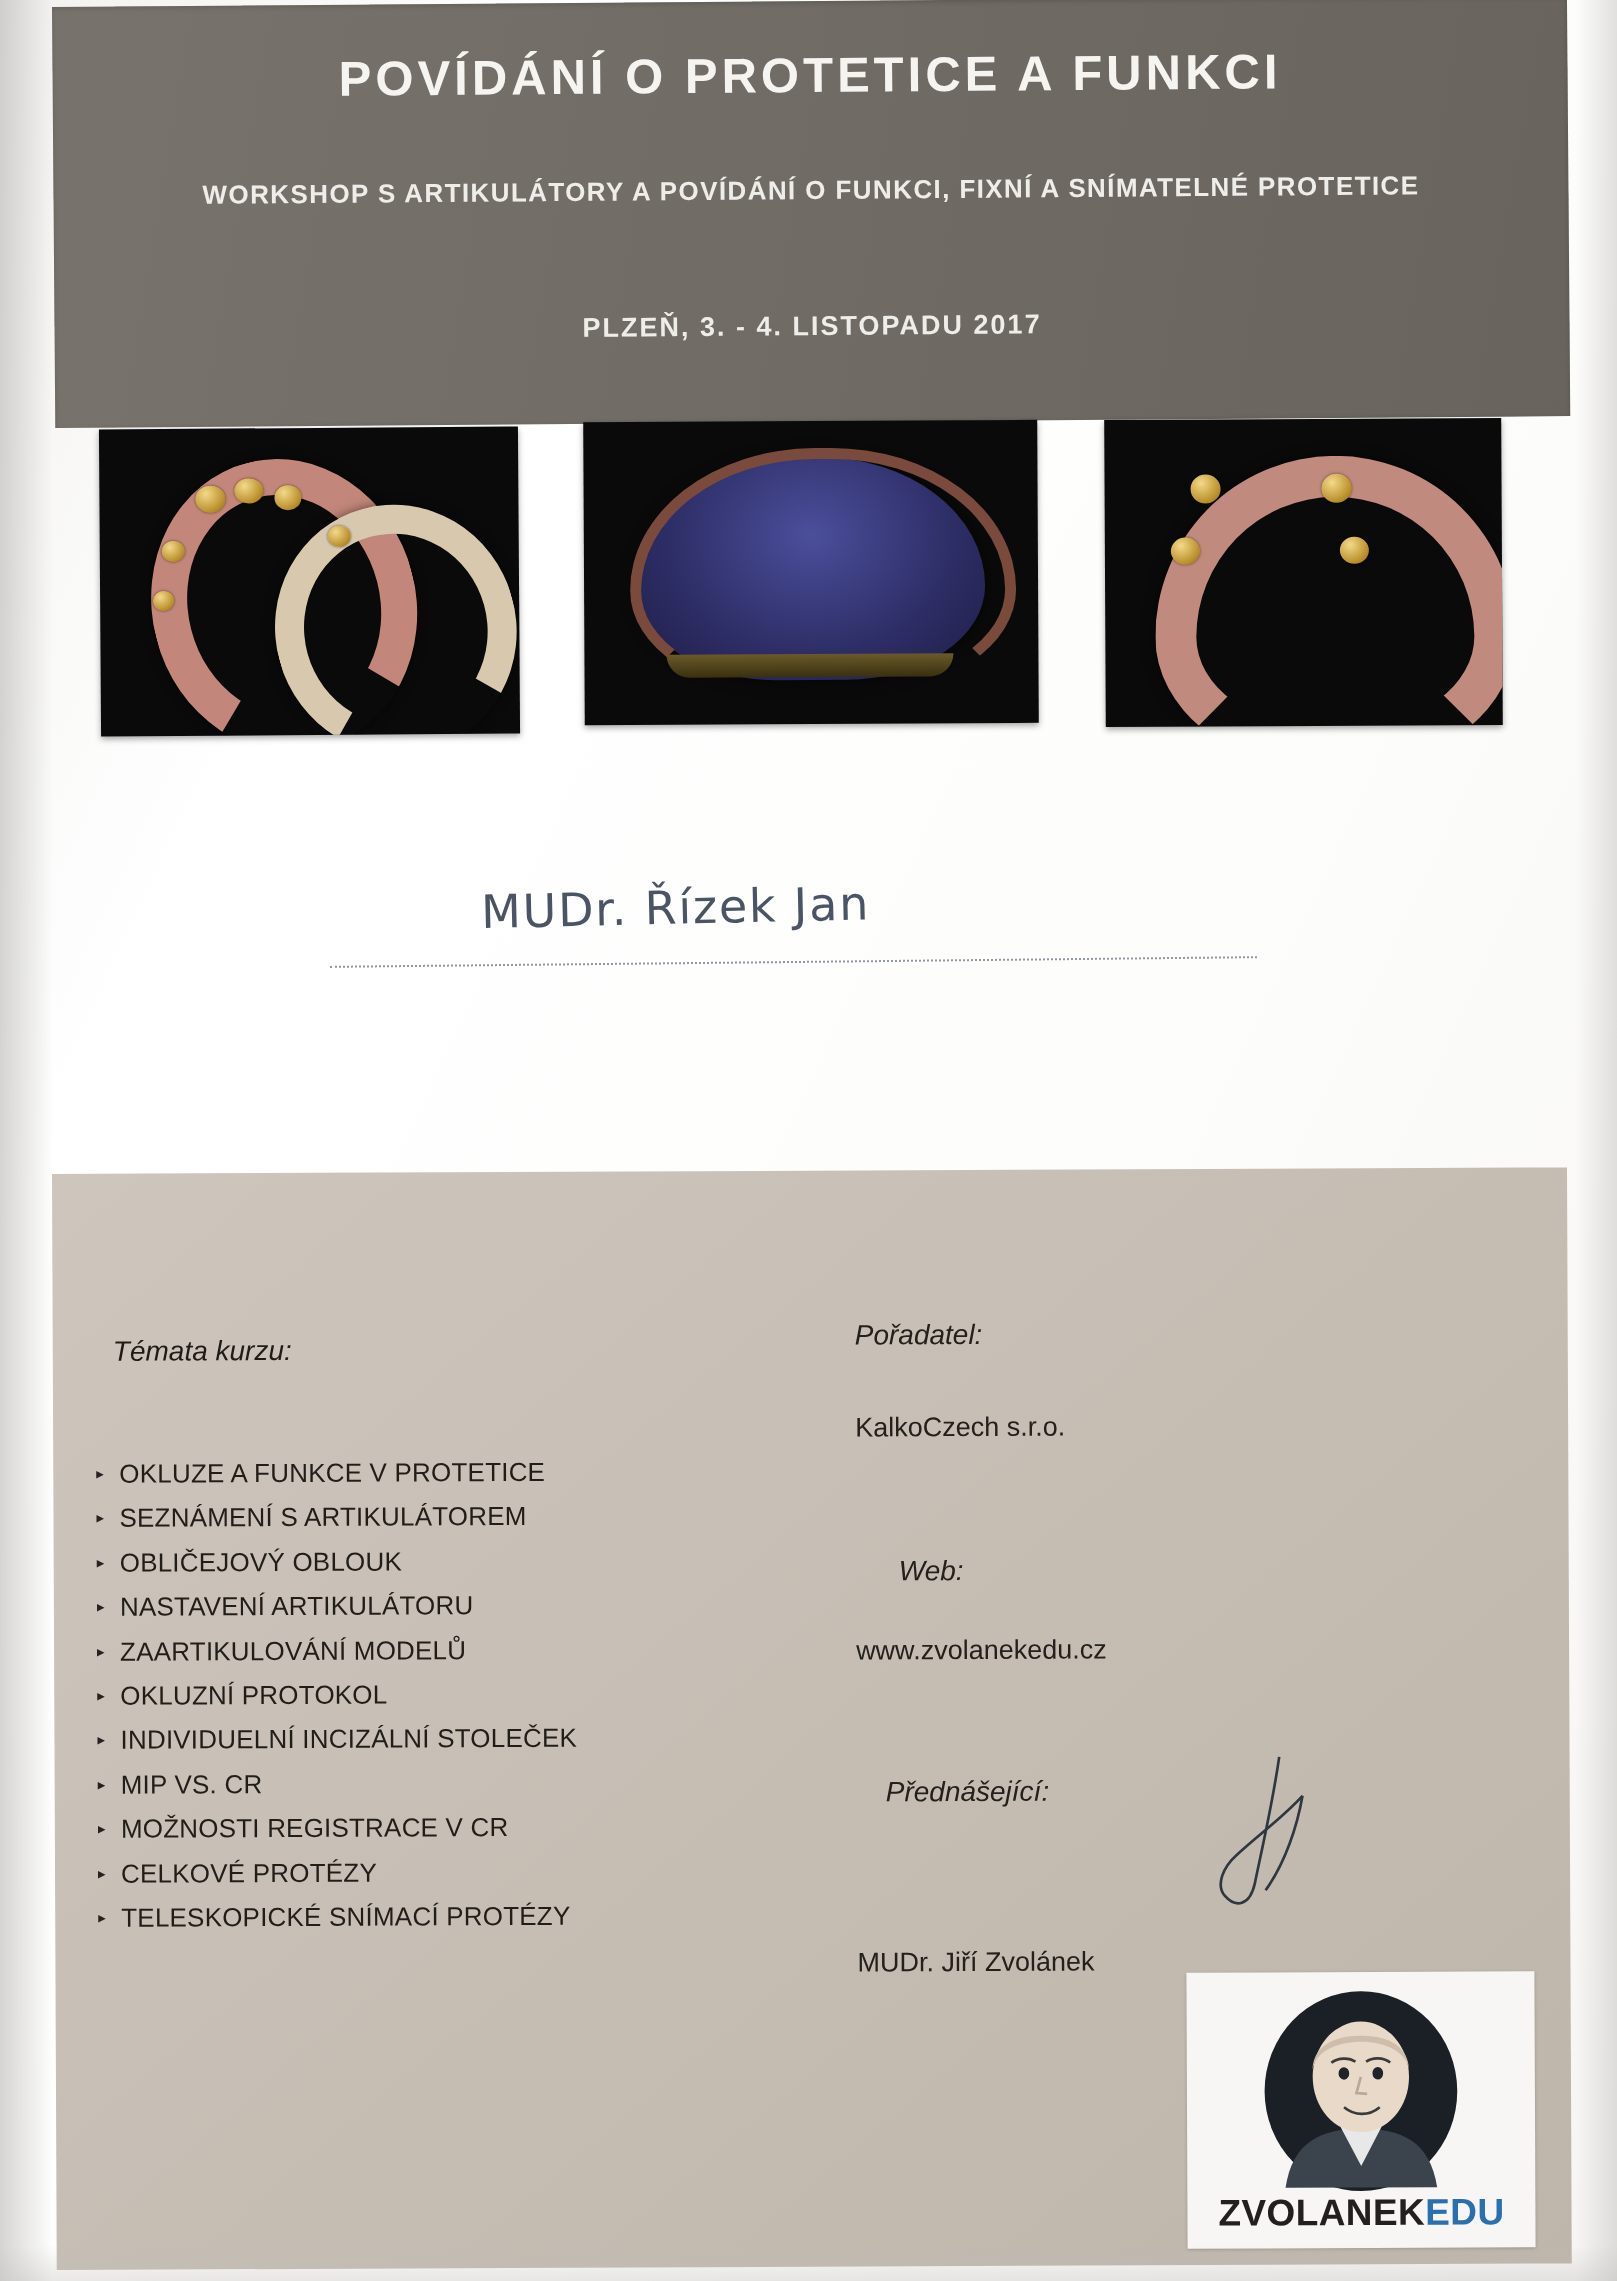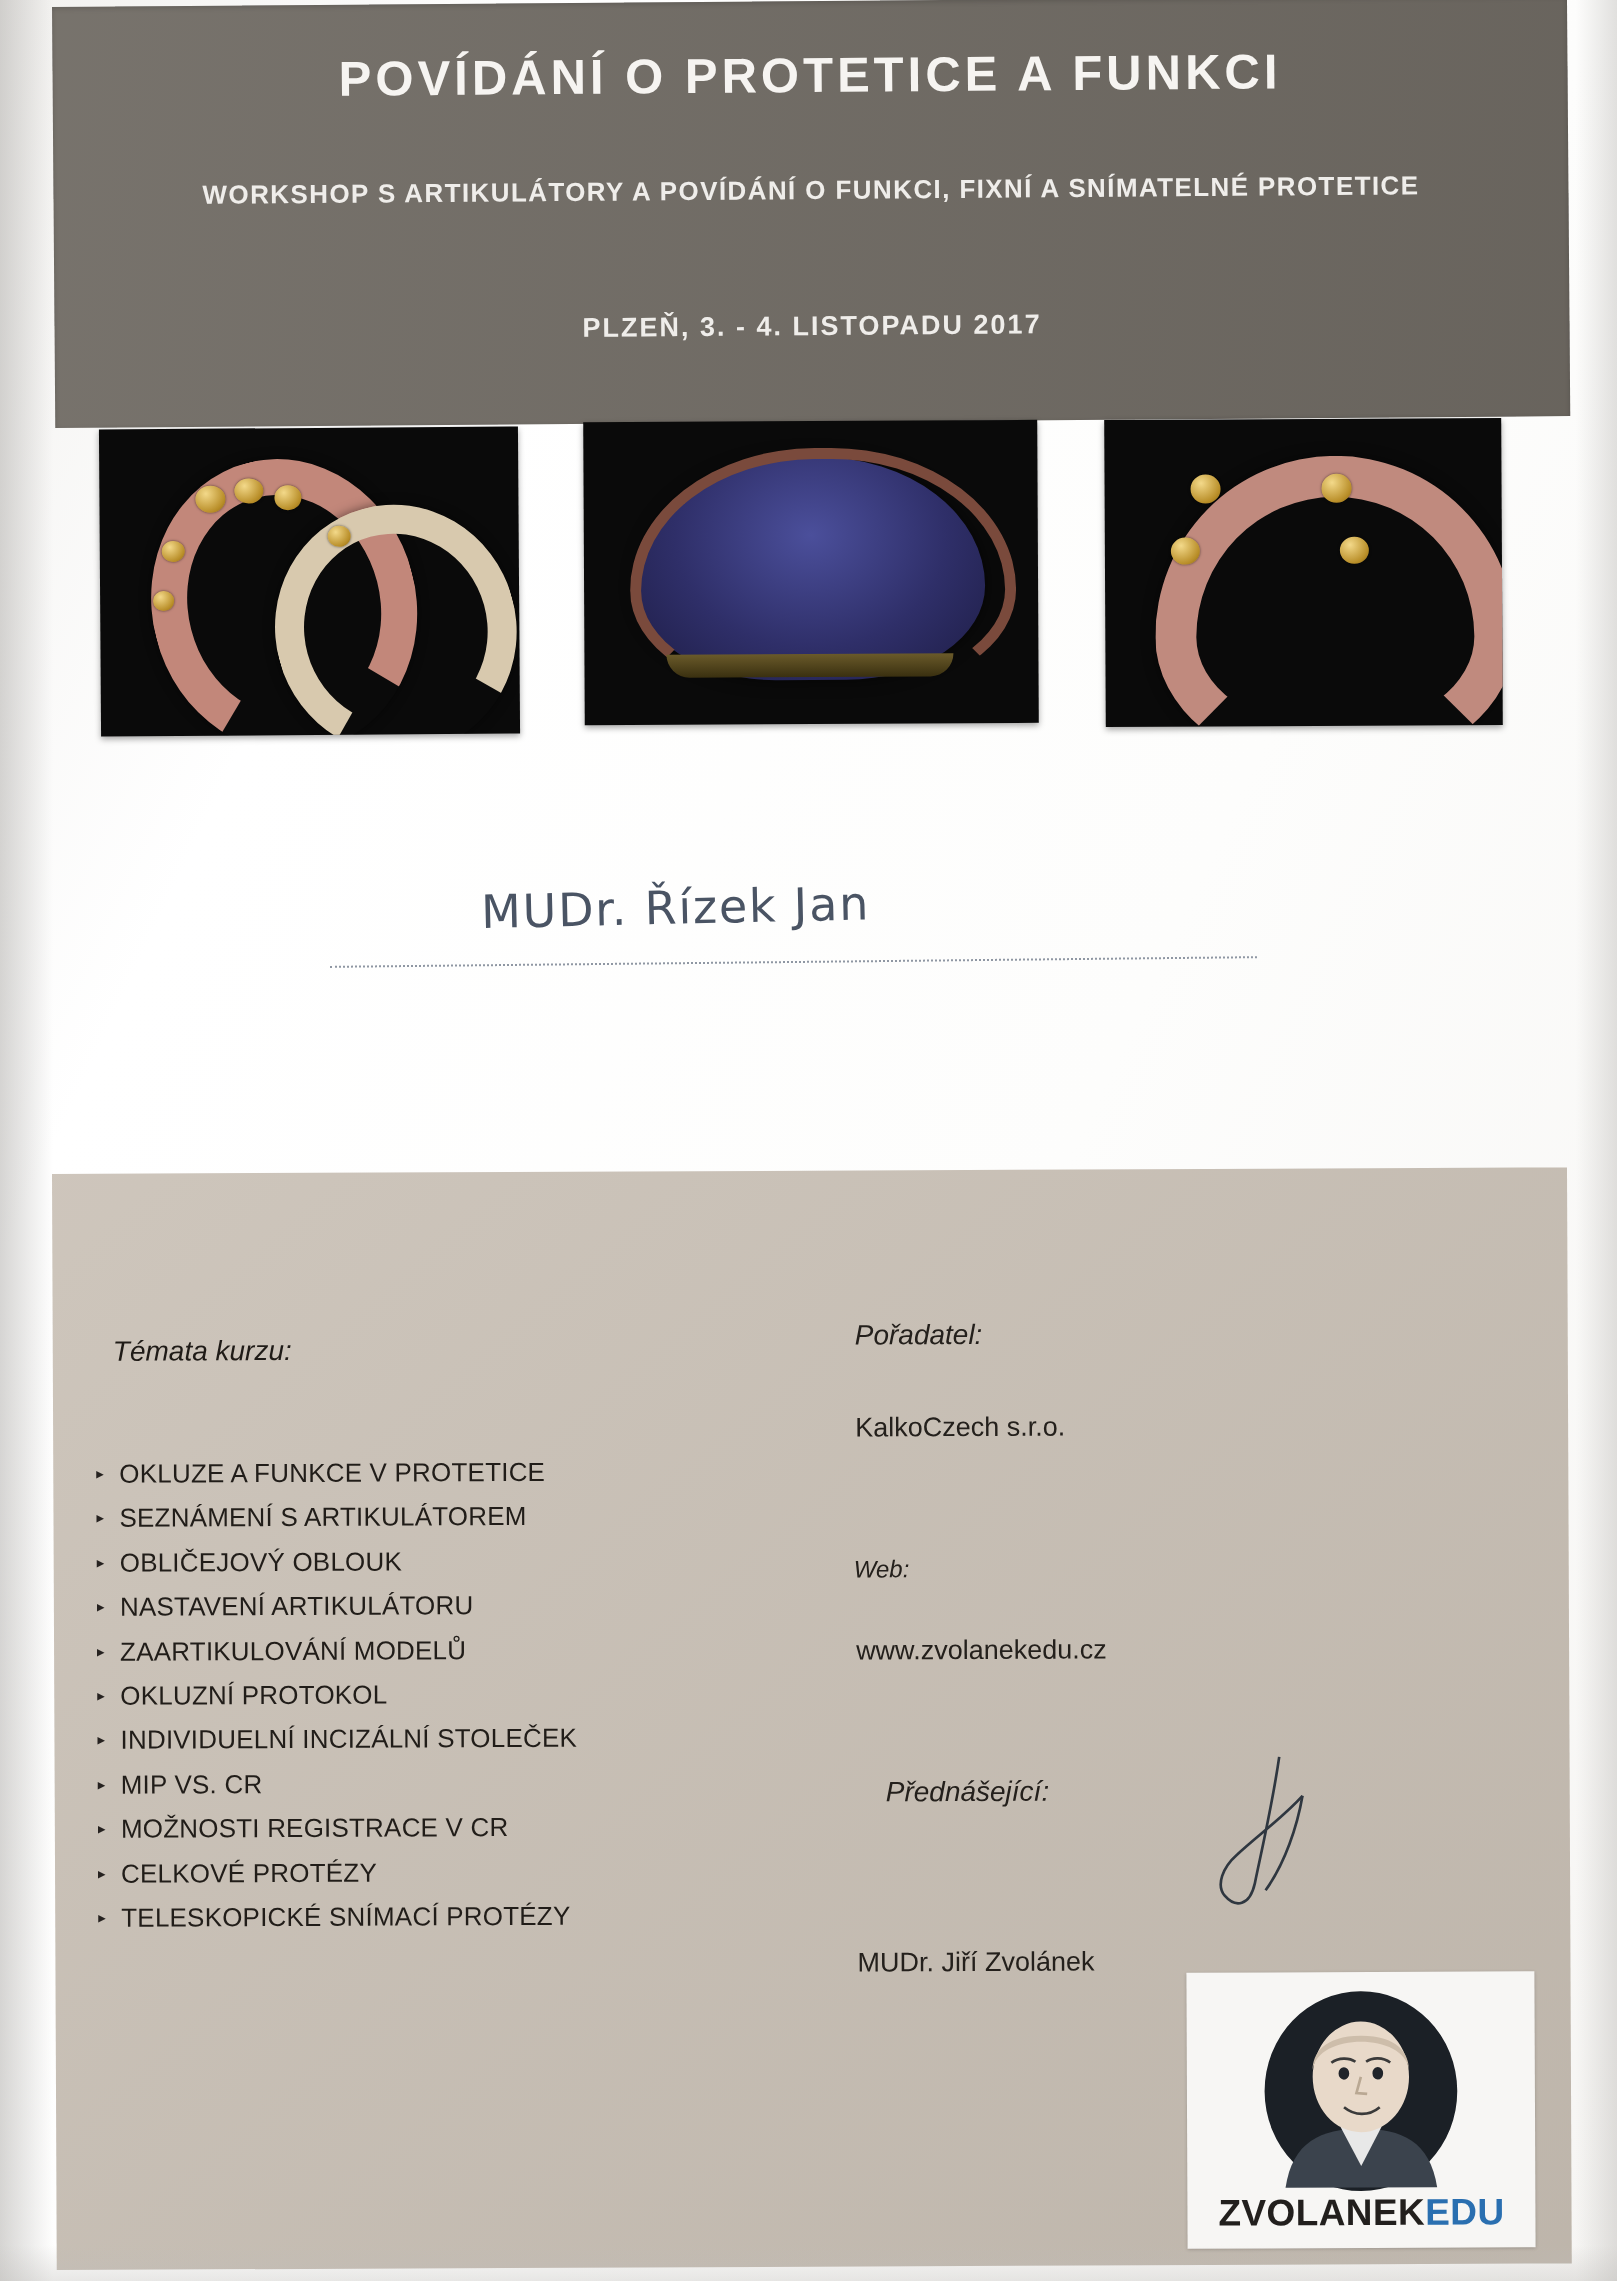--- a/index.html
+++ b/index.html
@@ -274,22 +274,22 @@
     font-size: 28px;
     font-style: italic;
   }
   .organizer-value {
     position: absolute;
     left: 802px; top: 242px;
     font-size: 27px;
   }
   .label-web {
     position: absolute;
-    left: 800px; top: 385px;
-    font-size: 24px;
+    left: 845px; top: 385px;
+    font-size: 28px;
     font-style: italic;
   }
   .web-value {
     position: absolute;
     left: 802px; top: 465px;
     font-size: 27px;
   }
   .label-lecturer {
     position: absolute;
     left: 802px; top: 606px;

